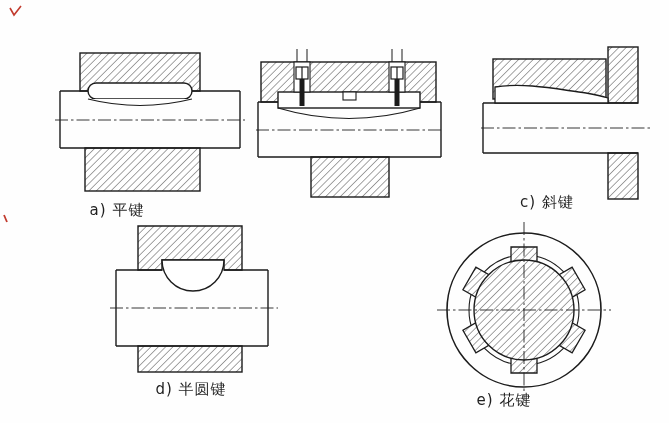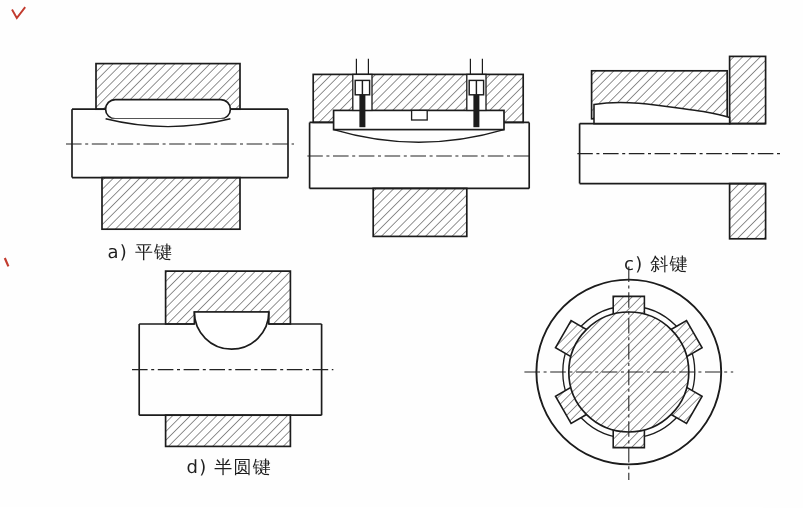--- a/index.html
+++ b/index.html
@@ -87,22 +87,23 @@
         <path d="M101.0,134.0 L101.0,153.0 L75.0,153.0 L75.0,134.0 Z" fill="url(#hatch)" stroke="#1c1c1c" stroke-width="1.3"></path>
         <path d="M56.4,123.3 L39.9,132.8 L26.9,110.2 L43.4,100.7 Z" fill="url(#hatch)" stroke="#1c1c1c" stroke-width="1.3"></path>
         <path d="M43.4,79.3 L26.9,69.8 L39.9,47.2 L56.4,56.7 Z" fill="url(#hatch)" stroke="#1c1c1c" stroke-width="1.3"></path>
       </g>
     <circle cx="88" cy="90" r="50" fill="url(#hatch)" stroke="#1c1c1c" stroke-width="1.4"></circle>
     <line x1="1" y1="90" x2="175" y2="90" stroke="#222" stroke-width="0.9" stroke-dasharray="13 3 2.5 3"></line>
     <line x1="88" y1="2" x2="88" y2="180" stroke="#222" stroke-width="0.9" stroke-dasharray="13 3 2.5 3"></line>
   </svg>
 
   <div class="fig-label" style="left:62px;top:201px;width:110px">a) 平键</div>
-  <div class="fig-label" style="left:492px;top:211px;width:110px">c) 斜键</div>
+  <div class="fig-label" style="left:492px;top:193px;width:110px">c) 斜键</div>
   <div class="fig-label" style="left:126px;top:380px;width:130px">d) 半圆键</div>
+  <div class="fig-label" style="left:444px;top:391px;width:120px">e) 花键</div>
 
   <svg class="artifact" style="left:8px;top:4px" width="16" height="14">
     <path d="M2,4 L6,11 L13,2" fill="none" stroke="#c23b2e" stroke-width="1.6"></path>
   </svg>
   <svg class="artifact" style="left:2px;top:214px" width="8" height="10">
     <path d="M2,1 L5,8" fill="none" stroke="#c23b2e" stroke-width="1.8"></path>
   </svg>
 
 </div>
 

